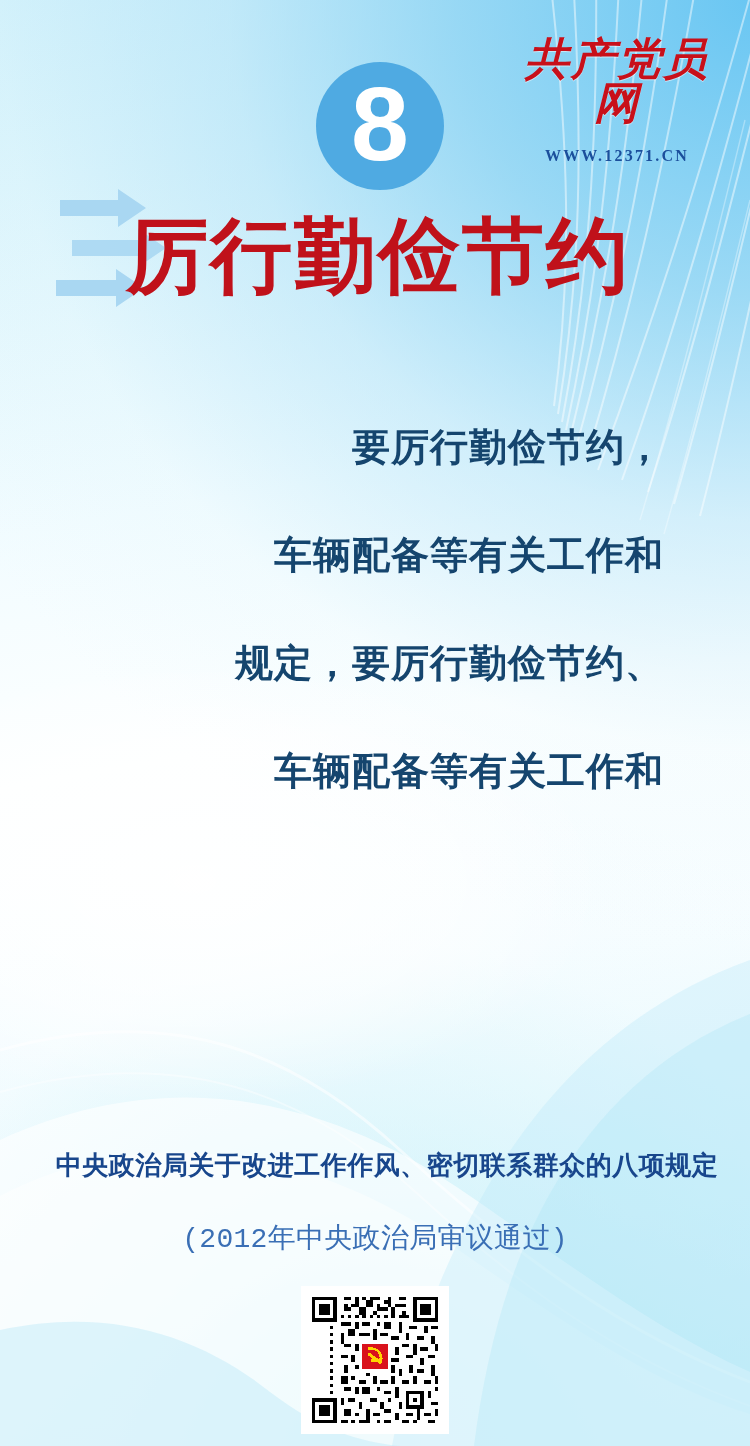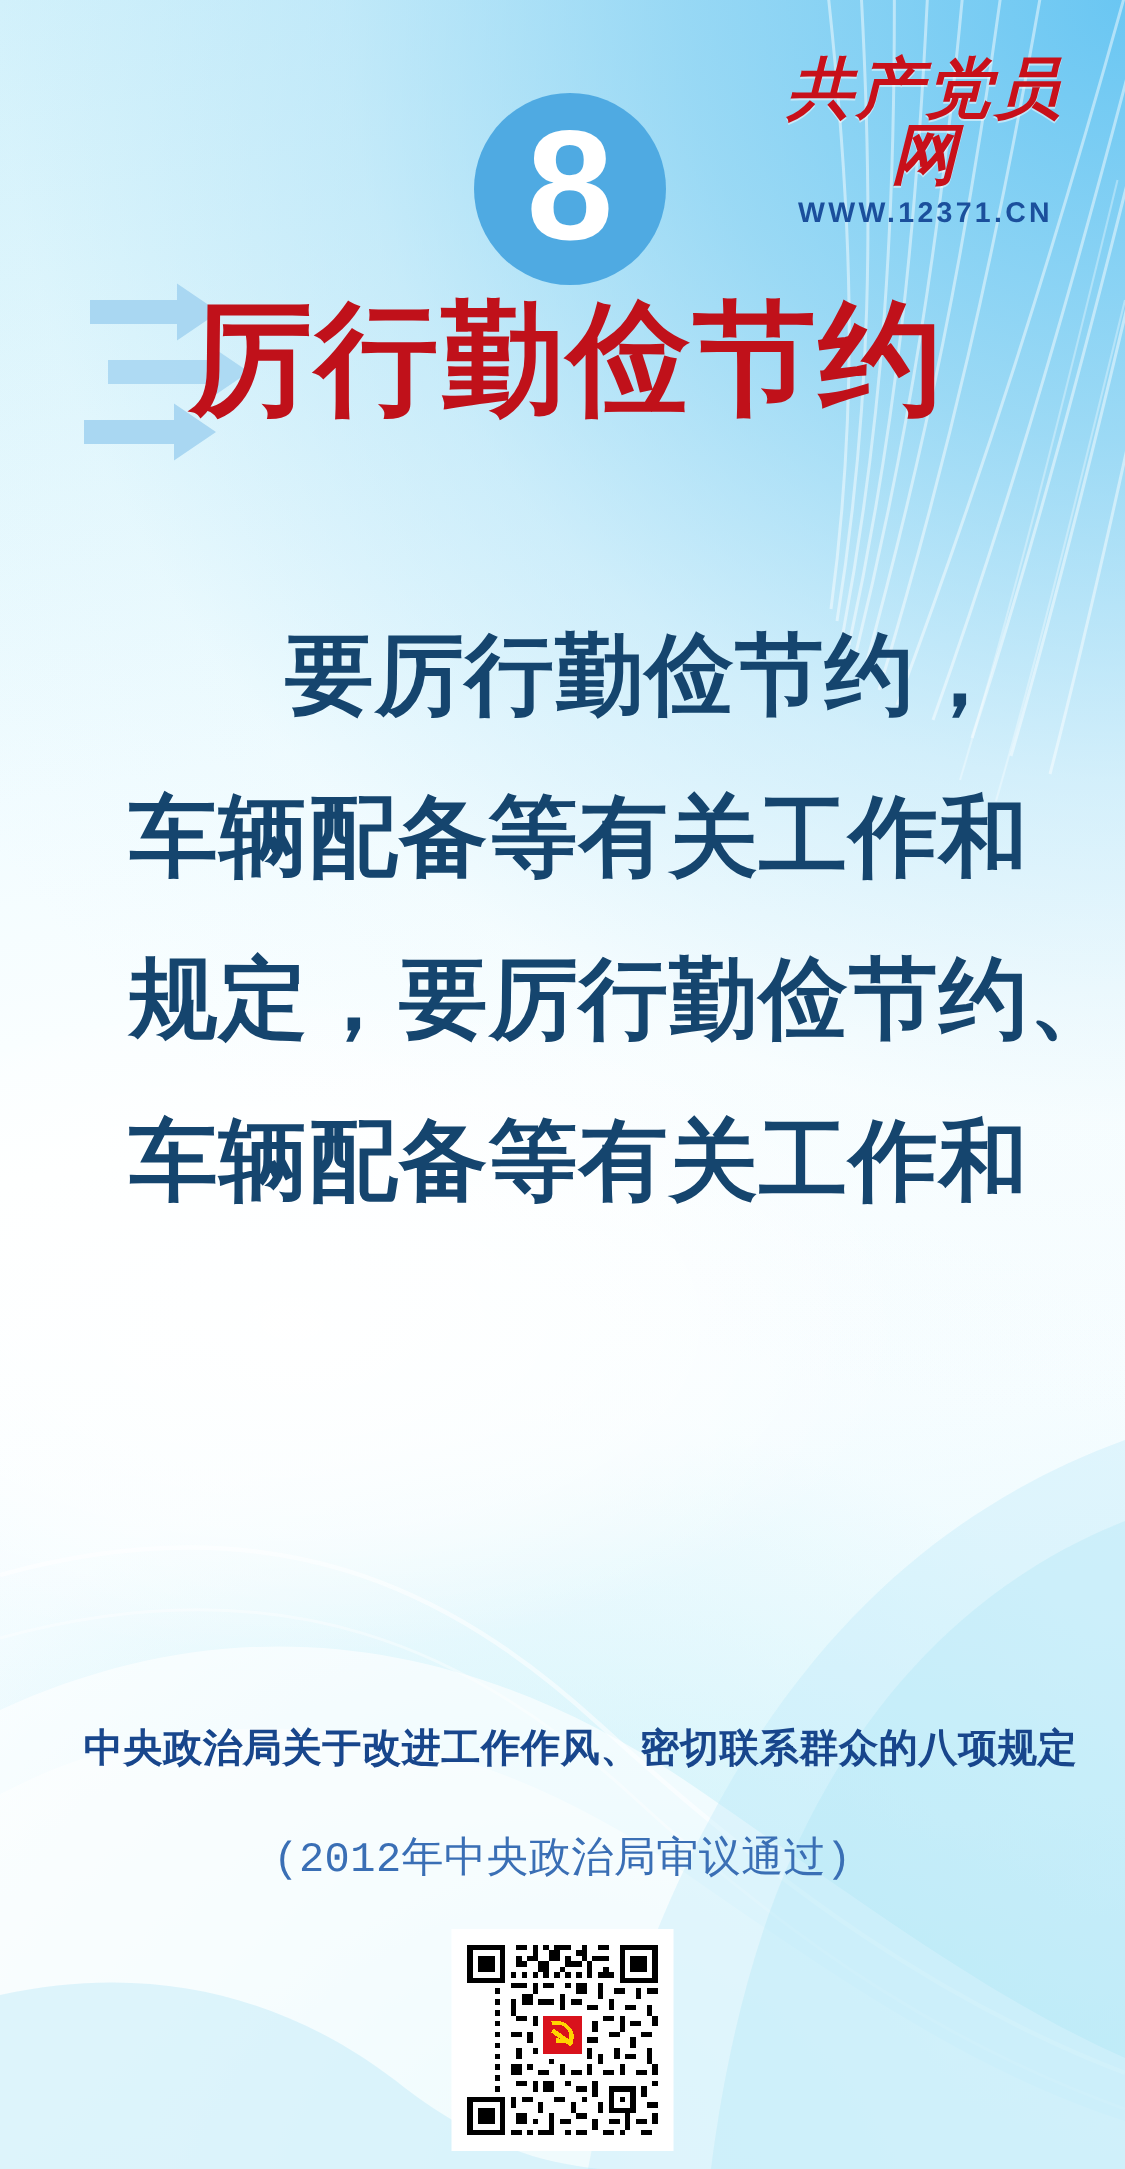--- a/index.html
+++ b/index.html
@@ -46,23 +46,23 @@
     font-family:"Liberation Serif","DejaVu Serif",serif;
     font-size:44px;
     font-weight:bold;
     font-style:italic;
     color:#c8101a;
     letter-spacing:2px;
     text-shadow:0 1px 0 rgba(255,255,255,.5);
   }
   .logo-url{
     display:block;
-    margin-top:7px;
-    font-family:Liberation Sans, sans-serif;
-    font-size:19px;
+    margin-top:22px;
+    font-family:Liberation Serif, serif;
+    font-size:16px;
     font-weight:bold;
     color:#1b4f9c;
     letter-spacing:2.2px;
   }
 
   
   .badge{
     position:absolute;
     left:316px; top:62px;
     width:128px; height:128px;
@@ -82,45 +82,46 @@
   
   .arrows{
     position:absolute;
     left:54px; top:188px;
     width:130px; height:122px;
   }
 
   
   .headline{
     position:absolute;
-    left:126px; top:196px;
+    left:126px; top:212px;
     width:560px;
     font-family:"Liberation Sans","DejaVu Sans",sans-serif;
     font-size:82px;
     font-weight:bold;
     color:#c0111a;
     letter-spacing:2px;
     line-height:1.08;
     white-space:nowrap;
   }
 
   
   .body-text{
     position:absolute;
     left:86px; top:396px;
     width:578px;
   }
   .body-line{
-    font-family:Liberation Sans, sans-serif;
-    font-size:59px;
+    font-family:Liberation Mono, monospace;
+    font-size:38px;
     font-weight:bold;
     color:#15456e;
     line-height:108px;
     letter-spacing:1px;
     white-space:nowrap;
+    text-align:right;
   }
   .body-line.indent{ text-indent:104px; }
 
   
   .footer{
     position:absolute;
     left:0; top:1148px;
     width:750px;
     text-align:center;
   }

